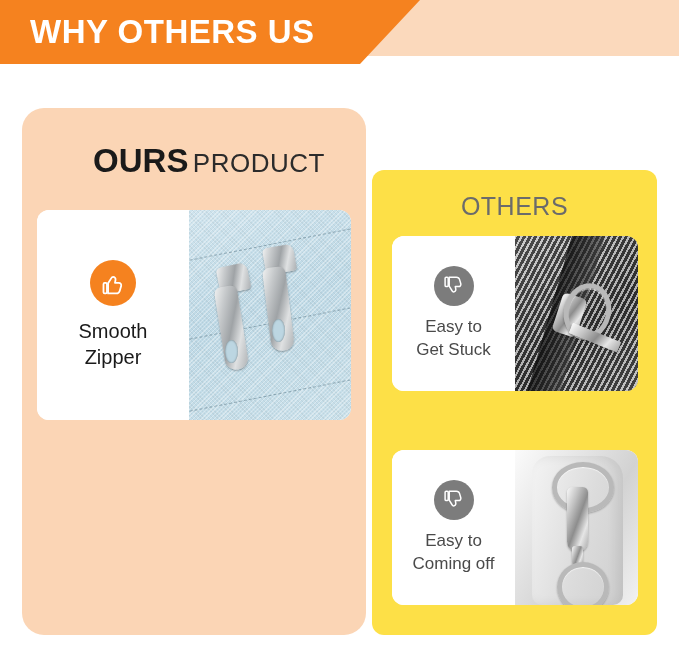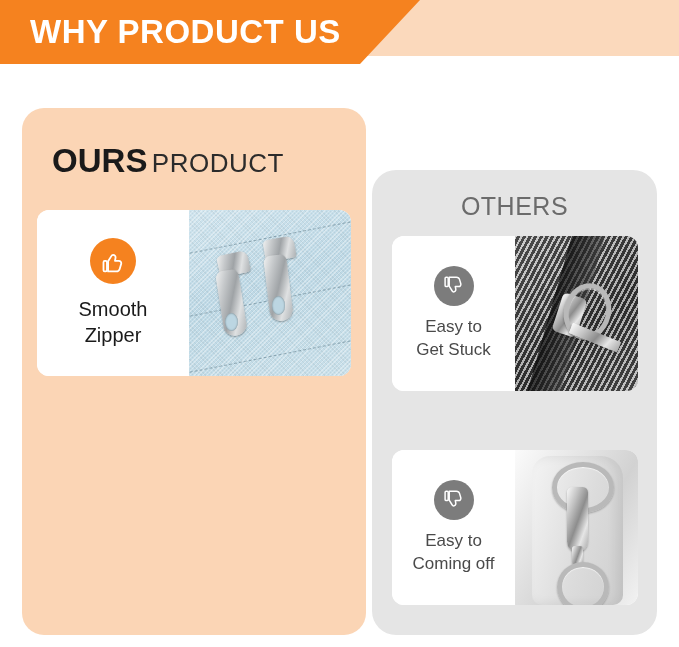--- a/index.html
+++ b/index.html
@@ -37,28 +37,29 @@
   
   .panel-ours{
     position:absolute;left:22px;top:108px;
     width:344px;height:527px;
     background:#FBD5B5;
     border-radius:22px;
   }
   .panel-others{
     position:absolute;left:372px;top:170px;
     width:285px;height:465px;
-    background:#e5e5e5;
-    border-radius:24px;
+    background:#fde047;
+    border-radius:12px;
   }
 
   .ours-heading{
     position:absolute;left:0;top:34px;width:292px;
     text-align:center;
     white-space:nowrap;
+    padding-left:41px;
   }
   .ours-strong{
     font-size:33px;font-weight:bold;color:#1a1a1a;letter-spacing:0px;
   }
   .ours-light{
     font-size:26px;font-weight:normal;color:#2b2b2b;letter-spacing:0.5px;
   }
   .others-heading{
     position:absolute;left:0;top:22px;width:285px;
     text-align:center;
@@ -66,21 +67,21 @@
   }
 
   
   .card{
     position:absolute;
     border-radius:12px;
     overflow:hidden;
     display:flex;
     background:#ffffff;
   }
-  .card-ours{width:314px;height:166px;left:15px;}
+  .card-ours{width:314px;height:210px;left:15px;}
   .card-ours.c1{top:102px;}
   .card-ours.c2{top:315px;}
   .card-others{width:246px;height:155px;left:20px;}
   .card-others.c1{top:66px;}
   .card-others.c2{top:280px;}
 
   .card-text{
     background:#ffffff;
     display:flex;flex-direction:column;
     align-items:center;justify-content:center;
@@ -187,21 +188,21 @@
     border:5px solid #b9b9b9;
     box-shadow:0 1px 2px rgba(0,0,0,.28), inset 0 1px 1px rgba(255,255,255,.65);
   }
 </style>
 </head>
 <body>
 
 <div class="banner-wrap">
   <div class="banner-peach"></div>
   <div class="banner-orange"></div>
-  <div class="banner-title">WHY PRODUCT US</div>
+  <div class="banner-title">WHY OTHERS US</div>
 </div>
 
 <div class="panel-others">
   <div class="others-heading">OTHERS</div>
 
   <div class="card card-others c1">
     <div class="card-text">
       <div class="thumb thumb-down">
         <svg width="24" height="24" viewBox="0 0 24 24" aria-hidden="true">
           <path d="M7.2 3.2h7.3c1.5 0 2.6 .9 3 2.2l1.3 4.4c.4 1.4-.6 2.8-2.1 2.8h-3.4l.5 2.6c.25 1.4-.75 2.7-2.2 2.7-.6 0-1.15-.35-1.4-.9L7.2 12.2z" fill="none" stroke="#ffffff" stroke-width="1.5" stroke-linejoin="round"></path>

